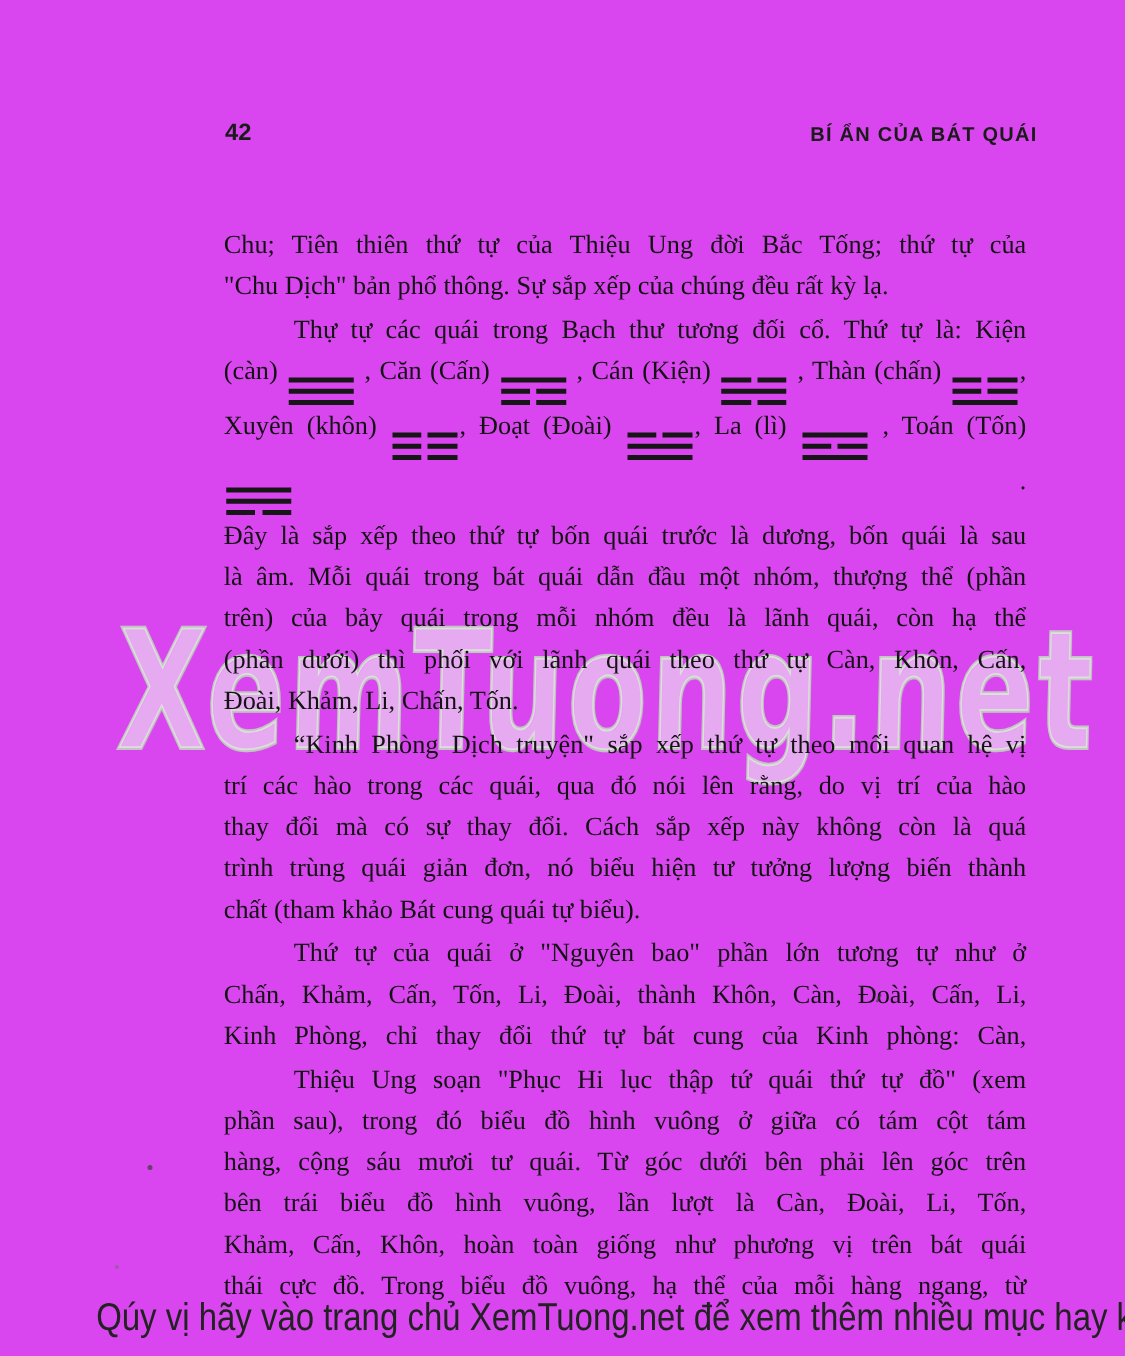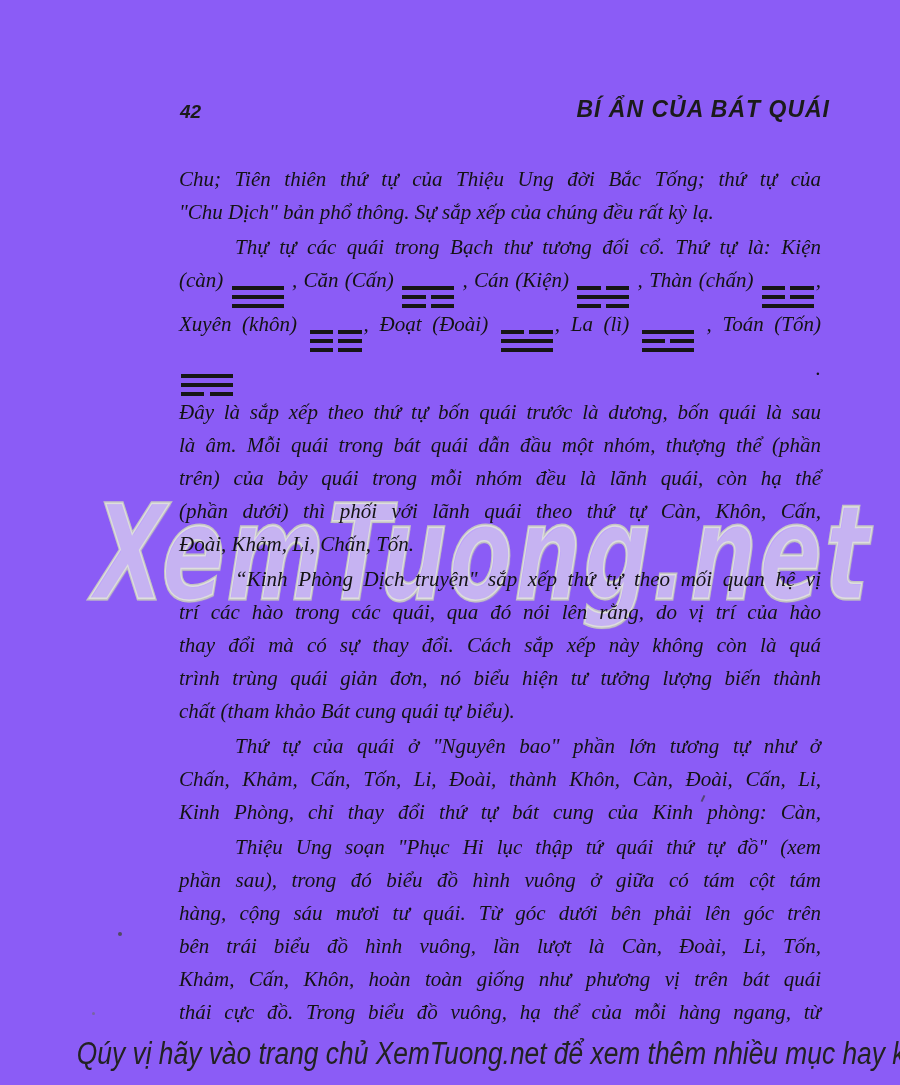--- a/index.html
+++ b/index.html
@@ -1,42 +1,42 @@
 <!DOCTYPE html>
 <html><head>
 <meta charset="utf-8">
 <style>
   html,body{margin:0;padding:0;background:#ffffff;}
   .page{
-    position:relative;width:900px;height:1085px;background:#8b5cf6;overflow:hidden;
-    font-family:"Liberation Serif",serif;color:#141414;font-style:italic;
+    position:relative;width:900px;height:1085px;background:#d946ef;overflow:hidden;
+    font-family:"Liberation Serif",serif;color:#141414;
   }
   
   .running-head{
     position:absolute;top:96px;left:180px;width:650px;
     display:flex;justify-content:space-between;align-items:flex-end;z-index:3;
   }
   .page-num{font-family:"Liberation Sans",sans-serif;font-weight:bold;font-size:19px;color:#1b1b1b;}
-  .book-title{font-family:"Liberation Sans",sans-serif;font-weight:bold;font-size:23px;letter-spacing:1px;color:#1b1b1b;}
+  .book-title{font-family:"Liberation Sans",sans-serif;font-weight:bold;font-size:16px;letter-spacing:1px;color:#1b1b1b;}
   
   .watermark{
     position:absolute;top:476px;left:94px;z-index:1;white-space:nowrap;
     font-family:"DejaVu Sans",sans-serif;font-weight:bold;font-size:132px;letter-spacing:4px;
     color:rgba(255,255,255,0.45);
     -webkit-text-stroke:3px #c4c4c4;paint-order:stroke fill;
     text-shadow:2px 2px 0 rgba(190,190,190,0.25);
     transform:scaleX(0.70) skewX(-2deg);transform-origin:left center;
   }
   
   .body-text{
     position:absolute;top:163px;left:179px;width:642px;z-index:2;
     font-size:21px;color:#131313;
   }
   .paragraph{margin-top:2px;}
-  .paragraph:first-child{margin-top:0;}
+  .paragraph:first-child{margin-top:16px;}
   .line{line-height:33px;text-align:justify;text-align-last:justify;}
   .line.natural{text-align:left;text-align-last:left;}
   .line.indent{text-indent:56px;}
   
   .trigram{
     display:inline-flex;flex-direction:column;justify-content:space-between;
     width:52px;height:22px;vertical-align:-3px;margin:0 2px;
   }
   .tg-row{height:4px;display:flex;justify-content:space-between;}
   .tg-row.solid{background:#161616;}

